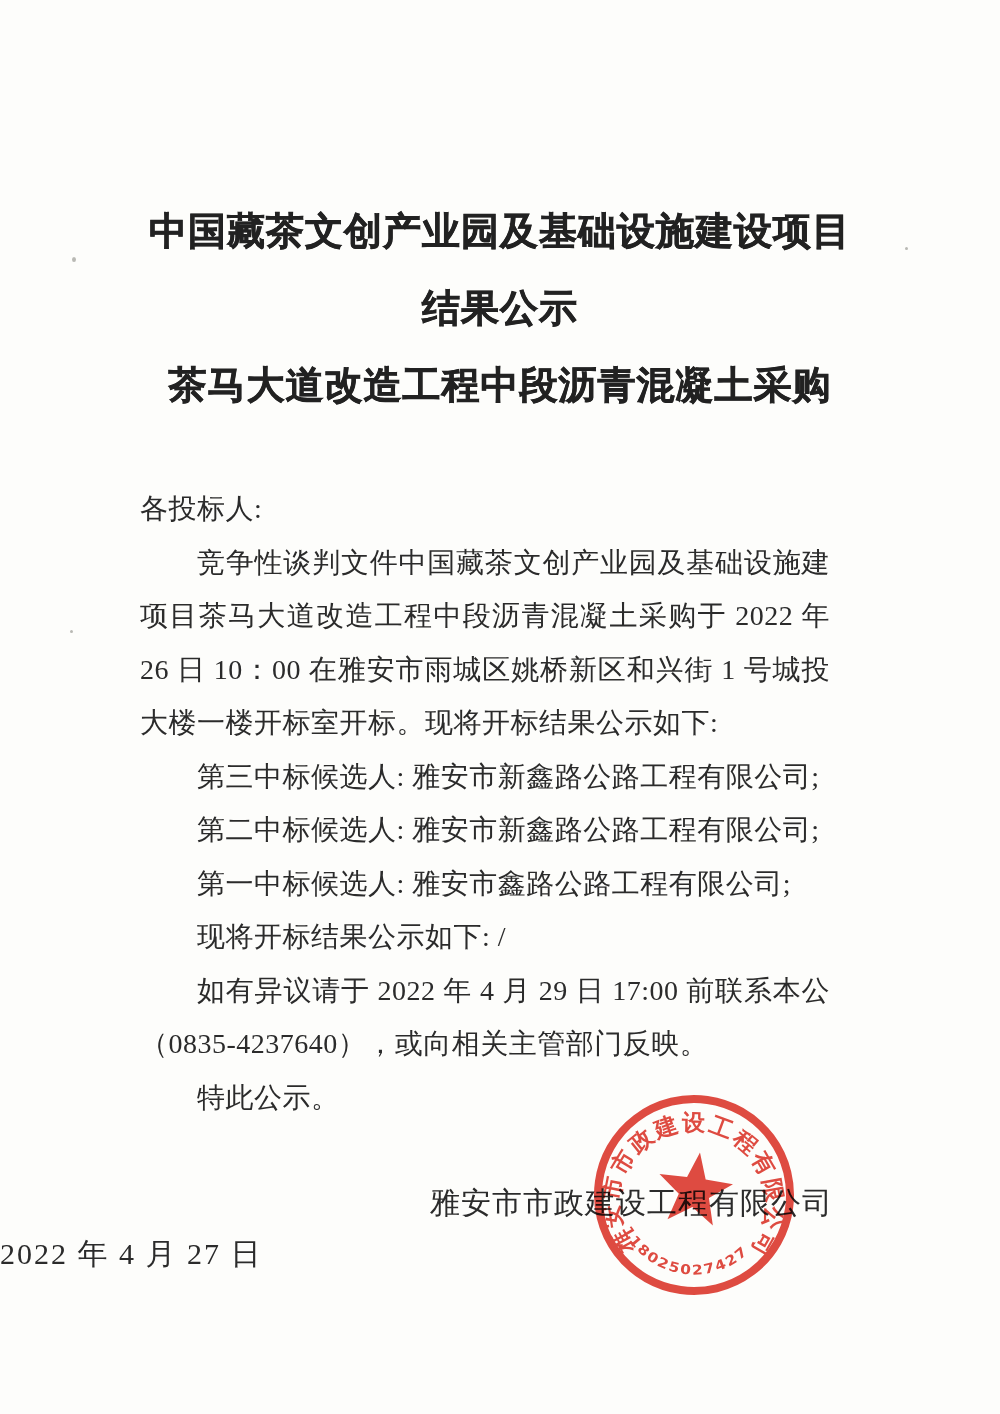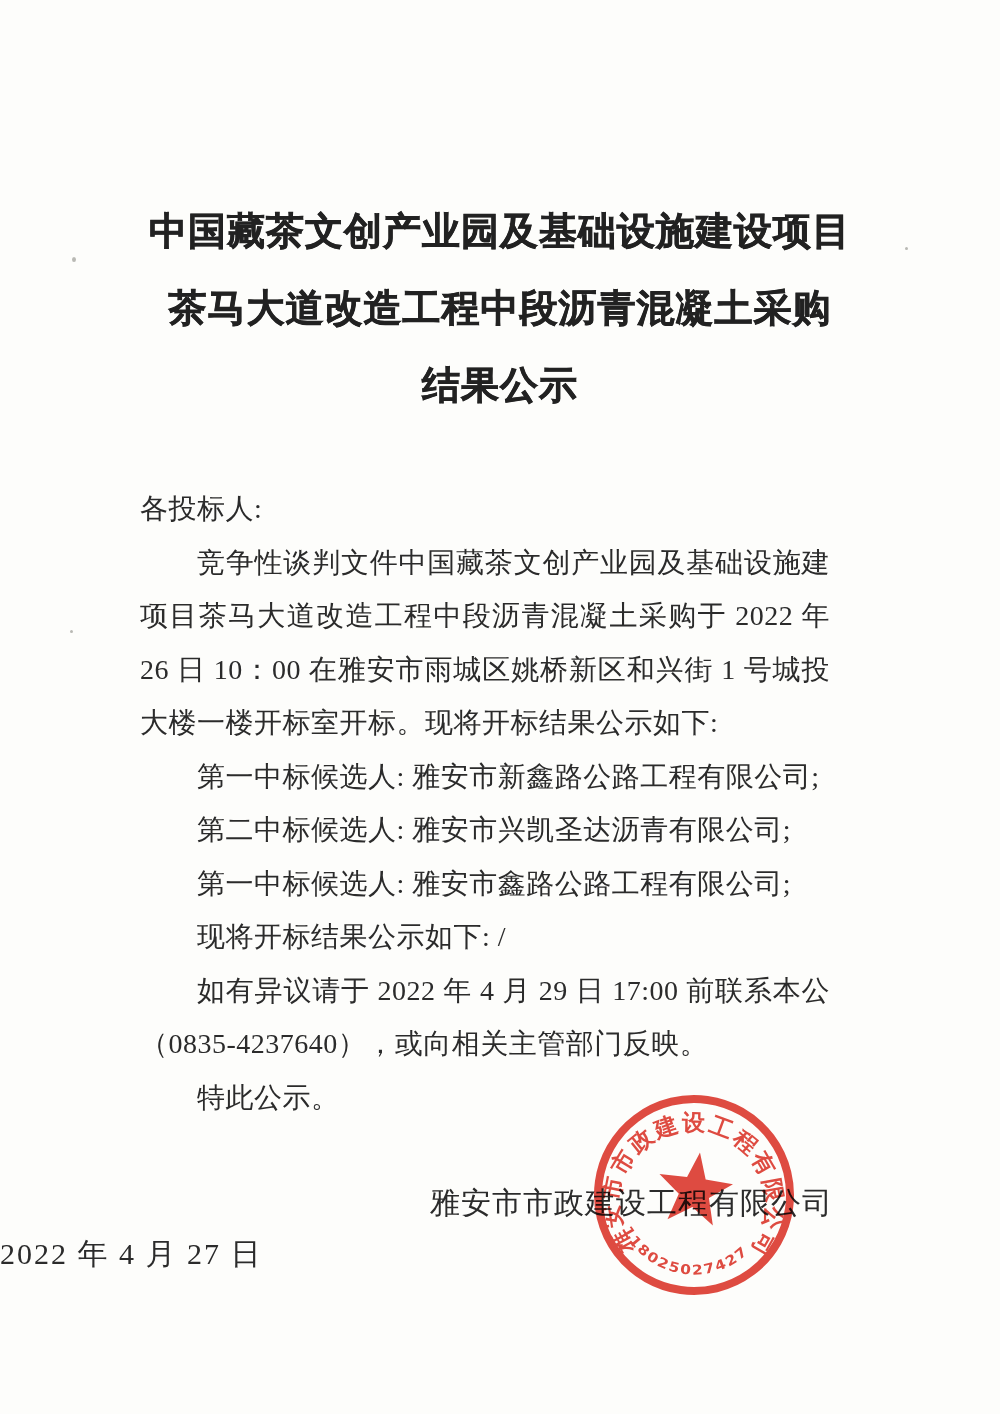--- a/index.html
+++ b/index.html
@@ -85,32 +85,32 @@
   .speck.s2{left:905px;top:247px;width:3px;height:3px;}
   .speck.s3{left:70px;top:630px;width:3px;height:3px;}
 </style>
 </head>
 <body>
 
 <div class="page">
 
   <div class="title-block">
     <div class="title-line">中国藏茶文创产业园及基础设施建设项目</div>
+    <div class="title-line">结果公示</div>
     <div class="title-line">茶马大道改造工程中段沥青混凝土采购</div>
-    <div class="title-line">结果公示</div>
   </div>
 
   <div class="body-block">
     <div class="bline">各投标人:</div>
     <div class="bline indent just">竞争性谈判文件中国藏茶文创产业园及基础设施建设</div>
     <div class="bline just">项目茶马大道改造工程中段沥青混凝土采购于 2022 年 4 月</div>
     <div class="bline just">26 日 10：00 在雅安市雨城区姚桥新区和兴街 1 号城投办公</div>
     <div class="bline">大楼一楼开标室开标。现将开标结果公示如下:</div>
-    <div class="bline indent">第一中标候选人: 雅安市新鑫路公路工程有限公司;</div>
-    <div class="bline indent">第二中标候选人: 雅安市兴凯圣达沥青有限公司;</div>
+    <div class="bline indent">第三中标候选人: 雅安市新鑫路公路工程有限公司;</div>
+    <div class="bline indent">第二中标候选人: 雅安市新鑫路公路工程有限公司;</div>
     <div class="bline indent">第一中标候选人: 雅安市鑫路公路工程有限公司;</div>
     <div class="bline indent">现将开标结果公示如下: /</div>
     <div class="bline indent just">如有异议请于 2022 年 4 月 29 日 17:00 前联系本公司</div>
     <div class="bline">（0835-4237640），或向相关主管部门反映。</div>
     <div class="bline indent">特此公示。</div>
   </div>
 
   <div class="sig-company">雅安市市政建设工程有限公司</div>
   <div class="sig-date">2022 年 4 月 27 日</div>
 

